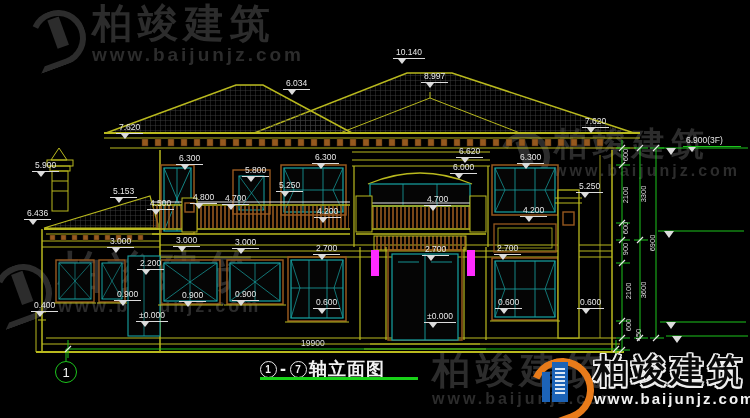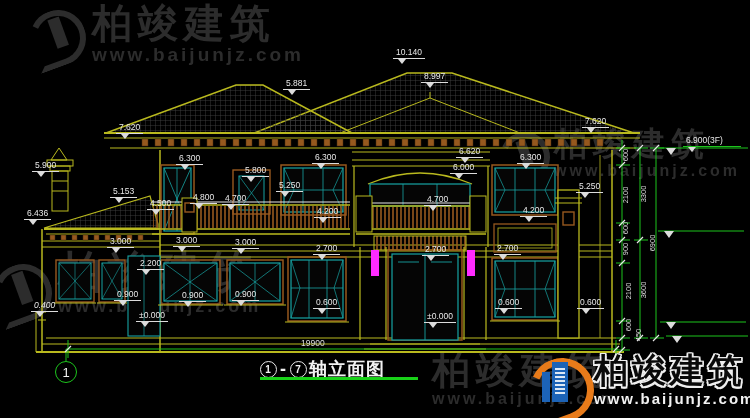--- a/index.html
+++ b/index.html
@@ -327,21 +327,21 @@
       <path d="M65 352 71 346M613 352 619 346"></path>
     </g>
 
     <g fill="#dcdcdc">
       <path d="M666 148 676 148 671 155Z M664 231 674 231 669 238Z M666 322 676 322 671 329Z M672 336 682 336 677 343Z"></path>
     </g>
   </svg>
 
   <div class="layer" id="markers" style="z-index:3;">
       <div class="marker" style="left: 393px; top: 41px;"><span class="mlbl">10.140</span><span class="mtri"></span></div>
-      <div class="marker" style="left: 283px; top: 72px;"><span class="mlbl">5.881</span><span class="mtri"></span></div>
+      <div class="marker" style="left: 283px; top: 72px;"><span class="mlbl">6.034</span><span class="mtri"></span></div>
       <div class="marker" style="left: 421px; top: 65px;"><span class="mlbl">8.997</span><span class="mtri"></span></div>
       <div class="marker" style="left: 116px; top: 116px;"><span class="mlbl">7.620</span><span class="mtri"></span></div>
       <div class="marker" style="left: 582px; top: 110px;"><span class="mlbl">7.620</span><span class="mtri"></span></div>
       <div class="marker" style="left: 176px; top: 147px;"><span class="mlbl">6.300</span><span class="mtri"></span></div>
       <div class="marker" style="left: 312px; top: 146px;"><span class="mlbl">6.300</span><span class="mtri"></span></div>
       <div class="marker" style="left: 456px; top: 140px;"><span class="mlbl">6.620</span><span class="mtri"></span></div>
       <div class="marker" style="left: 517px; top: 146px;"><span class="mlbl">6.300</span><span class="mtri"></span></div>
       <div class="marker" style="left: 422px; top: 156px; margin-left: 28px;"><span class="mlbl">6.000</span><span class="mtri"></span></div>
       <div class="marker" style="left: 32px; top: 154px;"><span class="mlbl">5.900</span><span class="mtri"></span></div>
       <div class="marker" style="left: 242px; top: 159px;"><span class="mlbl">5.800</span><span class="mtri"></span></div>
@@ -361,21 +361,21 @@
       <div class="marker" style="left: 313px; top: 237px;"><span class="mlbl">2.700</span><span class="mtri"></span></div>
       <div class="marker" style="left: 422px; top: 238px;"><span class="mlbl">2.700</span><span class="mtri"></span></div>
       <div class="marker" style="left: 494px; top: 237px;"><span class="mlbl">2.700</span><span class="mtri"></span></div>
       <div class="marker" style="left: 137px; top: 252px;"><span class="mlbl">2.200</span><span class="mtri"></span></div>
       <div class="marker" style="left: 114px; top: 283px;"><span class="mlbl">0.900</span><span class="mtri"></span></div>
       <div class="marker" style="left: 179px; top: 284px;"><span class="mlbl">0.900</span><span class="mtri"></span></div>
       <div class="marker" style="left: 232px; top: 283px;"><span class="mlbl">0.900</span><span class="mtri"></span></div>
       <div class="marker" style="left: 313px; top: 291px;"><span class="mlbl">0.600</span><span class="mtri"></span></div>
       <div class="marker" style="left: 495px; top: 291px;"><span class="mlbl">0.600</span><span class="mtri"></span></div>
       <div class="marker" style="left: 577px; top: 291px;"><span class="mlbl">0.600</span><span class="mtri"></span></div>
-      <div class="marker" style="left: 31px; top: 294px; font-style: italic;"><span class="mlbl">0.400</span><span class="mtri"></span></div>
+      <div class="marker" style="left: 31px; top: 294px;"><span class="mlbl">0.400</span><span class="mtri"></span></div>
       <div class="marker" style="left: 136px; top: 304px;"><span class="mlbl">±0.000</span><span class="mtri"></span></div>
       <div class="marker" style="left: 424px; top: 305px;"><span class="mlbl">±0.000</span><span class="mtri"></span></div>
       <div class="marker marker--green" style="left: 683px; top: 129px;"><span class="mlbl">6.900(3F)</span><span class="mtri"></span></div>
       <div class="chain-label" style="left: 621px; top: 172px;">600</div>
       <div class="chain-label" style="left: 621px; top: 212px;">2100</div>
       <div class="chain-label" style="left: 639px; top: 211px;">3300</div>
       <div class="chain-label" style="left: 621px; top: 245px;">600</div>
       <div class="chain-label" style="left: 621px; top: 266px;">900</div>
       <div class="chain-label" style="left: 648px; top: 260px;">6900</div>
       <div class="chain-label" style="left: 624px; top: 308px;">2100</div>

